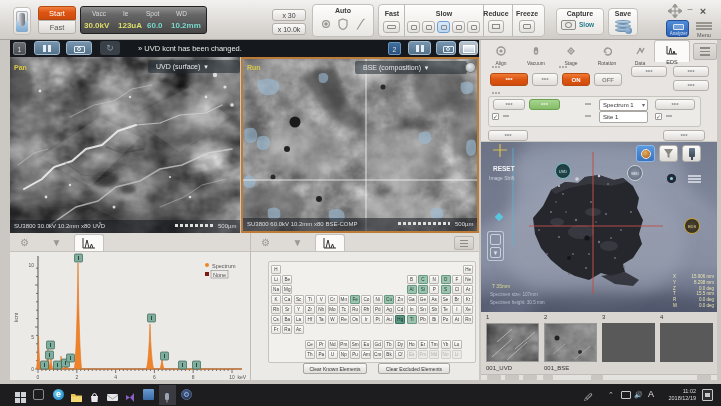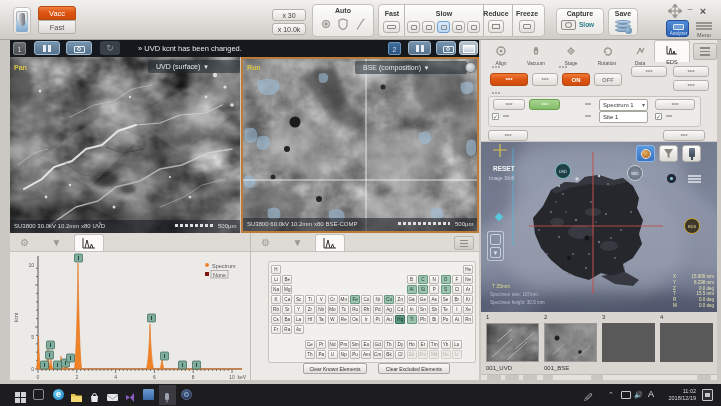--- a/index.html
+++ b/index.html
@@ -15,22 +15,32 @@
 #taskbar{position:absolute;left:0;top:384px;width:721px;height:22px;background:#1d1d20}
 .ticon{position:absolute;top:5px;width:11px;height:11px}
 .seg{position:absolute;top:0;height:40px;border-left:1px solid #bdbab5}
 </style></head><body>
 <div id="toolbar">
     <div class="grp" style="left:13px;top:7px;width:18px;height:28px;background:linear-gradient(#fdfdfd,#dfdcd8)">
 <div class="abs" style="left:2px;top:3px;width:12px;height:21px;border-radius:2px;background:linear-gradient(#eceef0,#c6cad0);border:1px solid #a8aeb6"></div>
 <div class="abs" style="left:2px;top:13px;width:12px;height:11px;border-radius:0 0 2px 2px;background:linear-gradient(#b4d0e8,#7fa8cc)"></div>
 <div class="abs" style="left:5px;top:5px;width:6px;height:13px;border-radius:3px 3px 4px 4px;background:linear-gradient(90deg,#d4d4d8,#8e9198 60%,#74777e)"></div>
 </div>
-    <div class="abs" style="left:38px;top:6px;width:38px;height:14px;border-radius:3px 3px 0 0;background:linear-gradient(#f08040,#dd5512 45%,#cf4a0c);border:1px solid #b64a10;color:#fff;font-size:7.5px;text-align:center;line-height:14px">Vacc</div>
+    <div class="abs" style="left:38px;top:6px;width:38px;height:14px;border-radius:3px 3px 0 0;background:linear-gradient(#f08040,#dd5512 45%,#cf4a0c);border:1px solid #b64a10;color:#fff;font-size:7.5px;text-align:center;line-height:14px">Start</div>
 <div class="abs" style="left:38px;top:20px;width:38px;height:14px;border-radius:0 0 3px 3px;background:linear-gradient(#f5f4f2,#dcd9d5);border:1px solid #b3b0ab;color:#555;font-size:7.5px;text-align:center;line-height:13px">Fast</div>
+    <div class="dkpanel" style="left:80px;top:6px;width:127px;height:28px">
+<span class="dklab" style="left:11px;top:3px">Vacc</span>
+      <span class="dklab" style="left:42px;top:3px">Ie</span>
+      <span class="dklab" style="left:65px;top:3px">Spot</span>
+      <span class="dklab" style="left:95px;top:3px">WD</span>
+<span class="dkval yel" style="left:3px;top:14px">30.0kV</span>
+      <span class="dkval yel" style="left:37px;top:14px">123uA</span>
+      <span class="dkval cyn" style="left:66px;top:14px">60.0</span>
+      <span class="dkval cyn" style="left:90px;top:14px">10.2mm</span>
+</div>
     <div class="sbtn" style="left:272px;top:9px;width:34px;height:12px;line-height:12px">x 30</div>
 <div class="sbtn" style="left:272px;top:23px;width:34px;height:12px;line-height:12px">x 10.0k</div>
     <div class="grp" style="left:312px;top:4px;width:62px;height:33px"></div>
 <div class="abs glabel" style="left:312px;top:7px;width:62px">Auto</div>
 <svg class="abs" style="left:319px;top:17px" width="48" height="14" viewBox="0 0 48 14">
 <g stroke="#9b9892" fill="none" stroke-width="1.2">
 <circle cx="7" cy="7" r="3.4"></circle>
         <circle cx="7" cy="7" r="1.2" fill="#9b9892"></circle>
 <path d="M24 2 L28 3.5 L28 8 Q28 11 24 12.5 Q20 11 20 8 L20 3.5 Z"></path>
 <path d="M39 11 L44 3 M39 11 L38 12.5 M44 3 L45.5 2"></path>

